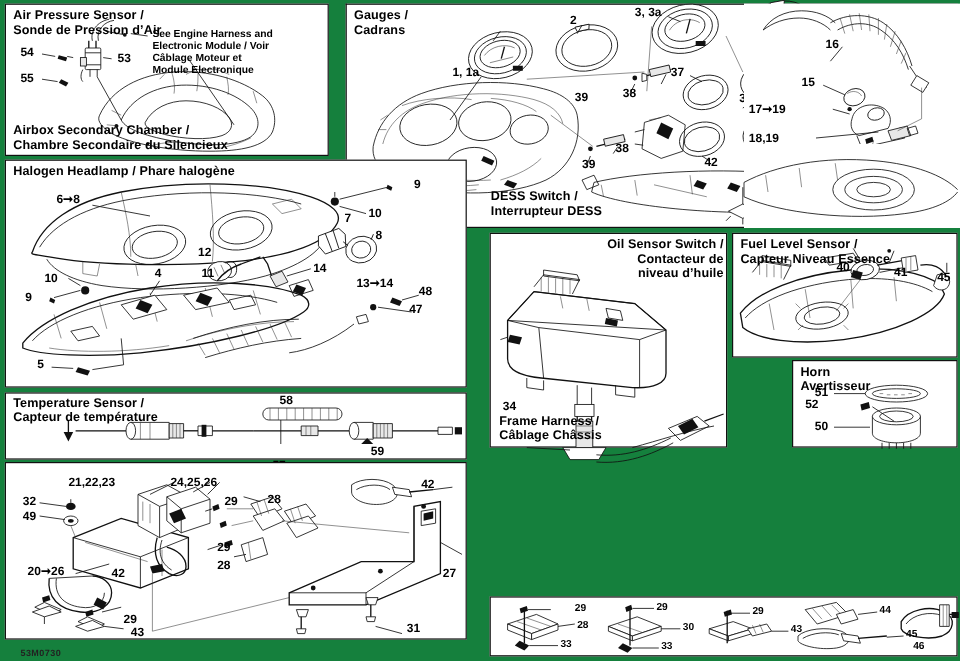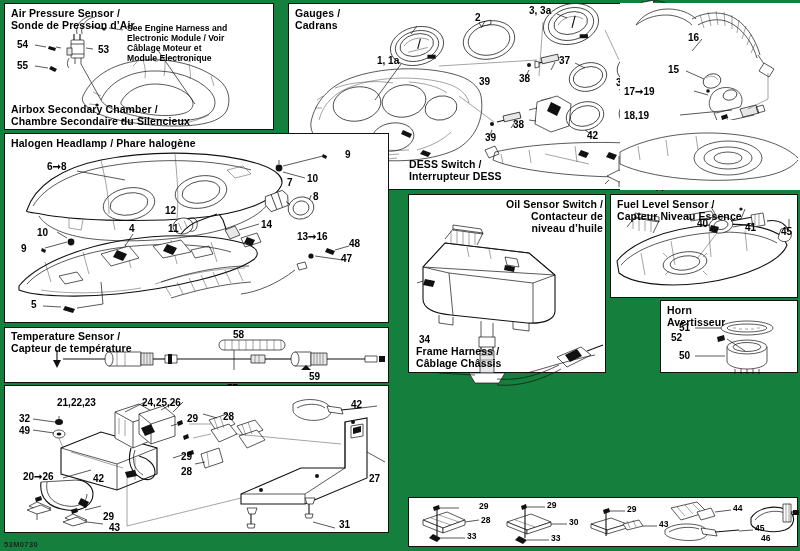--- a/index.html
+++ b/index.html
@@ -408,21 +408,21 @@
     <div class="callout" style="left:340px;top:16px;">9</div>
     <div class="callout" style="left:302px;top:40px;">10</div>
     <div class="callout" style="left:282px;top:44px;">7</div>
     <div class="callout" style="left:308px;top:58px;">8</div>
     <div class="callout" style="left:160px;top:72px;">12</div>
     <div class="callout" style="left:32px;top:94px;">10</div>
     <div class="callout" style="left:16px;top:110px;">9</div>
     <div class="callout" style="left:124px;top:90px;">4</div>
     <div class="callout" style="left:163px;top:90px;">11</div>
     <div class="callout" style="left:256px;top:86px;">14</div>
-    <div class="callout" style="left:292px;top:98px;">13➞16</div>
+    <div class="callout" style="left:292px;top:98px;">13➞14</div>
     <div class="callout" style="left:26px;top:166px;">5</div>
     <div class="callout" style="left:344px;top:105px;">48</div>
     <div class="callout" style="left:336px;top:120px;">47</div>
   </div>
 
   <div class="panel" style="left:408px;top:194px;width:198px;height:179px;">
     <svg class="art" width="198" height="179" viewBox="0 0 198 179">
 
       <path class="ln2" d="M14 72 L14 104 C14 112 22 118 42 120 L118 128 C136 129 146 124 146 116 L146 80 L120 58 L36 48 Z"></path>
       <path class="ln" d="M14 72 L36 48 L120 58 L146 80 Z"></path>
@@ -743,15 +743,15 @@
     <div class="callout xs" style="left:138px;top:3px;">29</div>
     <div class="callout xs" style="left:160px;top:20px;">30</div>
     <div class="callout xs" style="left:142px;top:36px;">33</div>
     <div class="callout xs" style="left:218px;top:7px;">29</div>
     <div class="callout xs" style="left:250px;top:22px;">43</div>
     <div class="callout xs" style="left:324px;top:6px;">44</div>
     <div class="callout xs" style="left:346px;top:26px;">45</div>
     <div class="callout xs" style="left:352px;top:36px;">46</div>
   </div>
 
-  <div class="code" style="left:4px;top:540px;">53M0730</div>
+  <div class="code" style="left:17px;top:540px;">53M0730</div>
 
 </div>
 
 </body></html>

